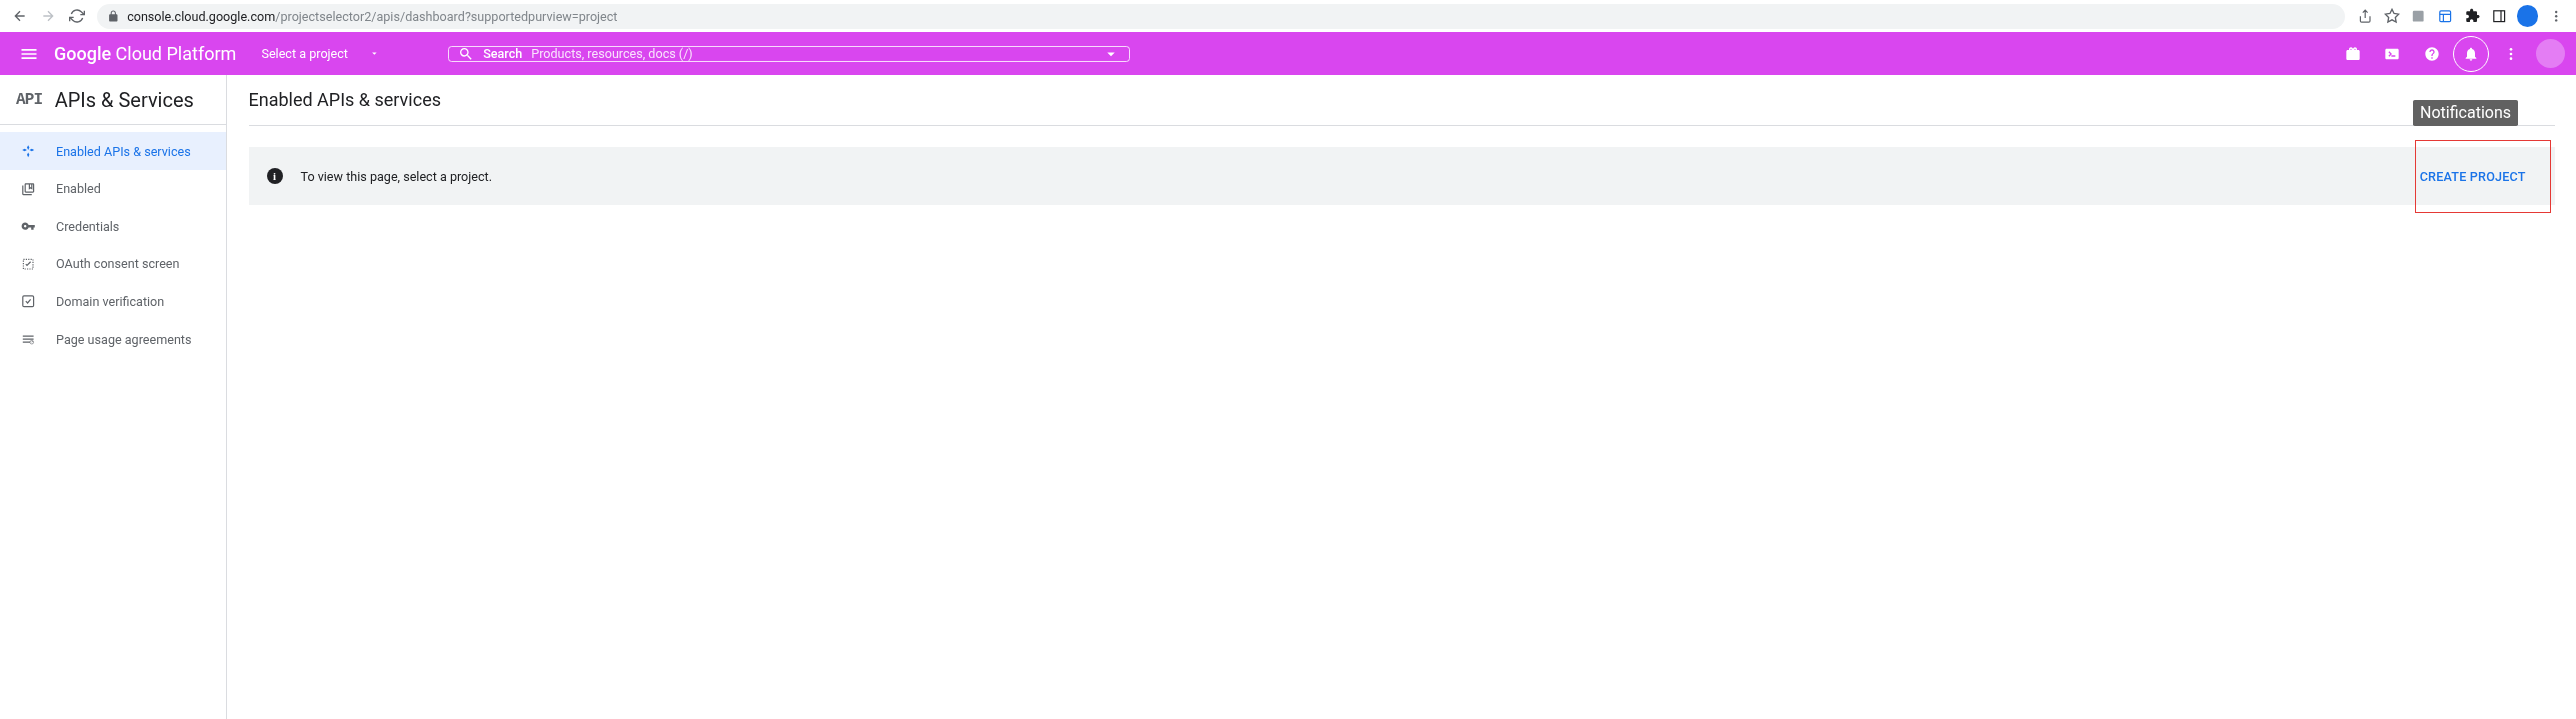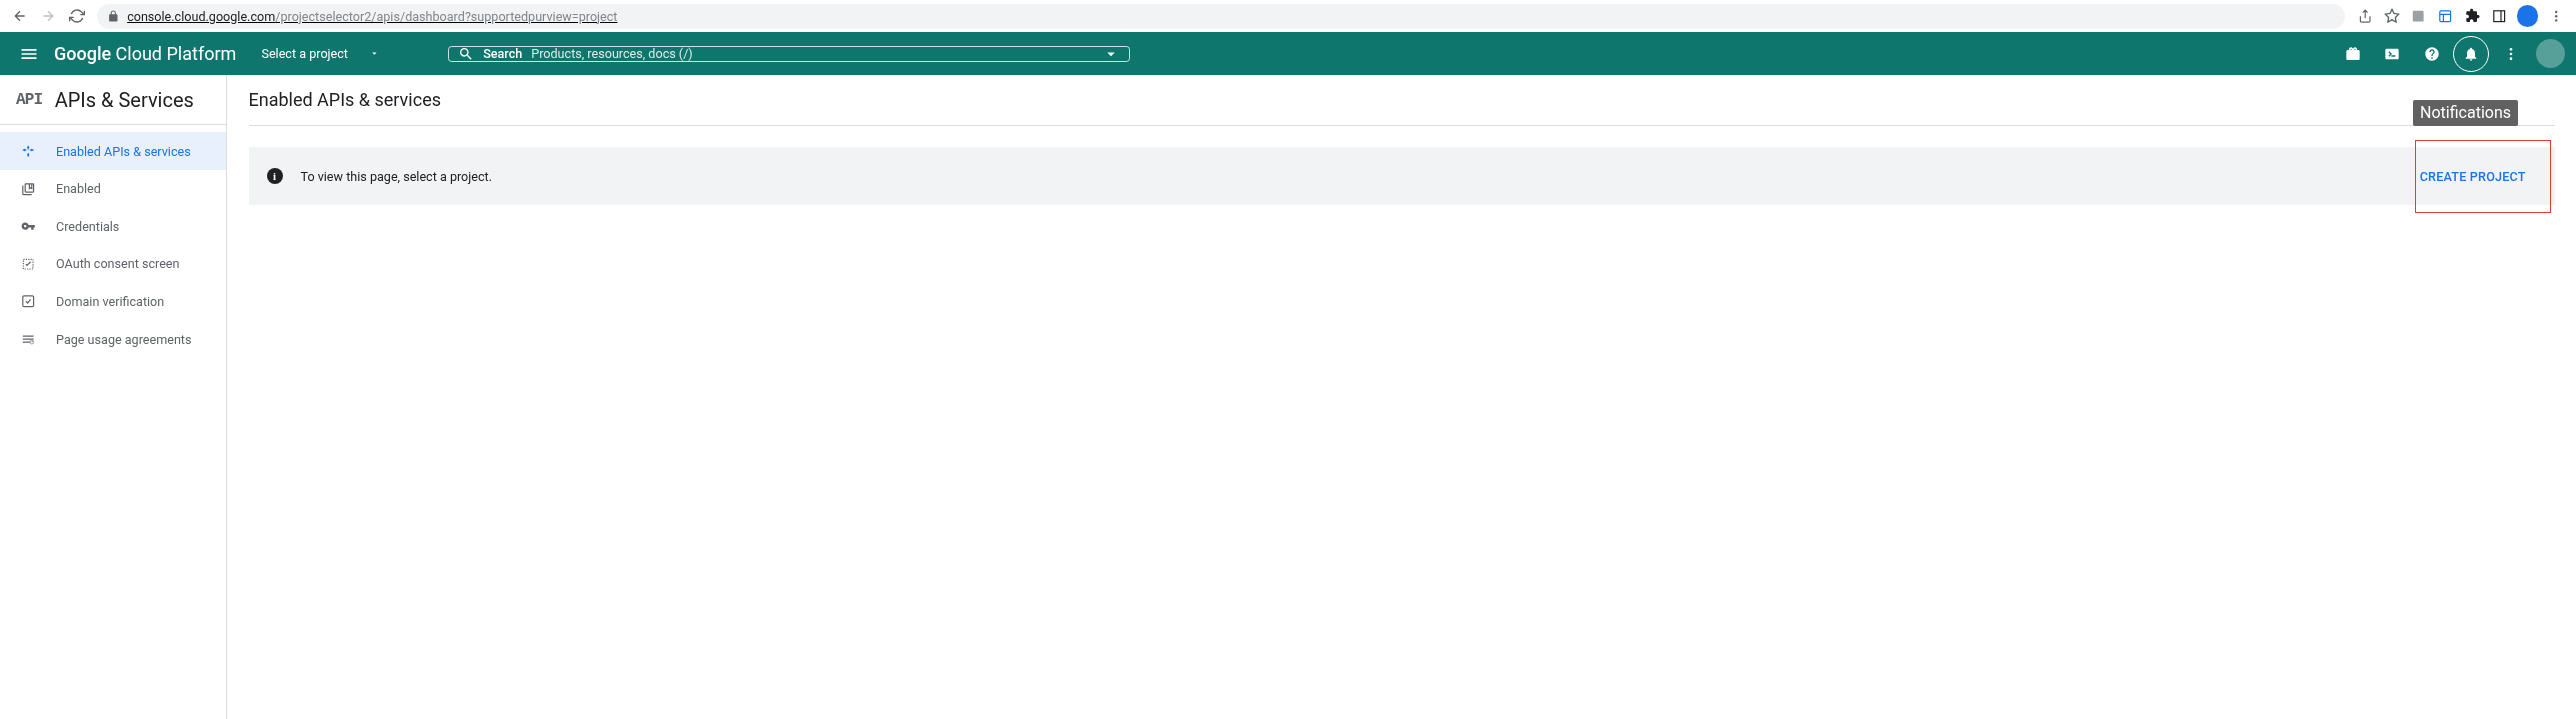--- a/index.html
+++ b/index.html
@@ -10,21 +10,20 @@
     }
     
     
     .browser-chrome {
       height: 32px;
       background: #fff;
       display: flex;
       align-items: center;
       padding: 0 7.2px;
       gap: 3.6px;
-      text-decoration: underline;
     }
     .nav-btn {
       width: 25px;
       height: 25px;
       display: flex;
       align-items: center;
       justify-content: center;
       color: #5f6368;
       border-radius: 12.6px;
       cursor: pointer;
@@ -63,21 +62,21 @@
       width: 21.5px;
       height: 21.5px;
       border-radius: 50%;
       background: #1a73e8;
       margin: 0 3.6px;
     }
 
     
     .gcp-header {
       height: 43px;
-      background: #0f766e;
+      background: #d946ef;
       display: flex;
       align-items: center;
       padding: 0 10.8px;
       gap: 7.2px;
       color: #fff;
     }
     .hamburger {
       width: 36px;
       height: 36px;
       display: flex;

